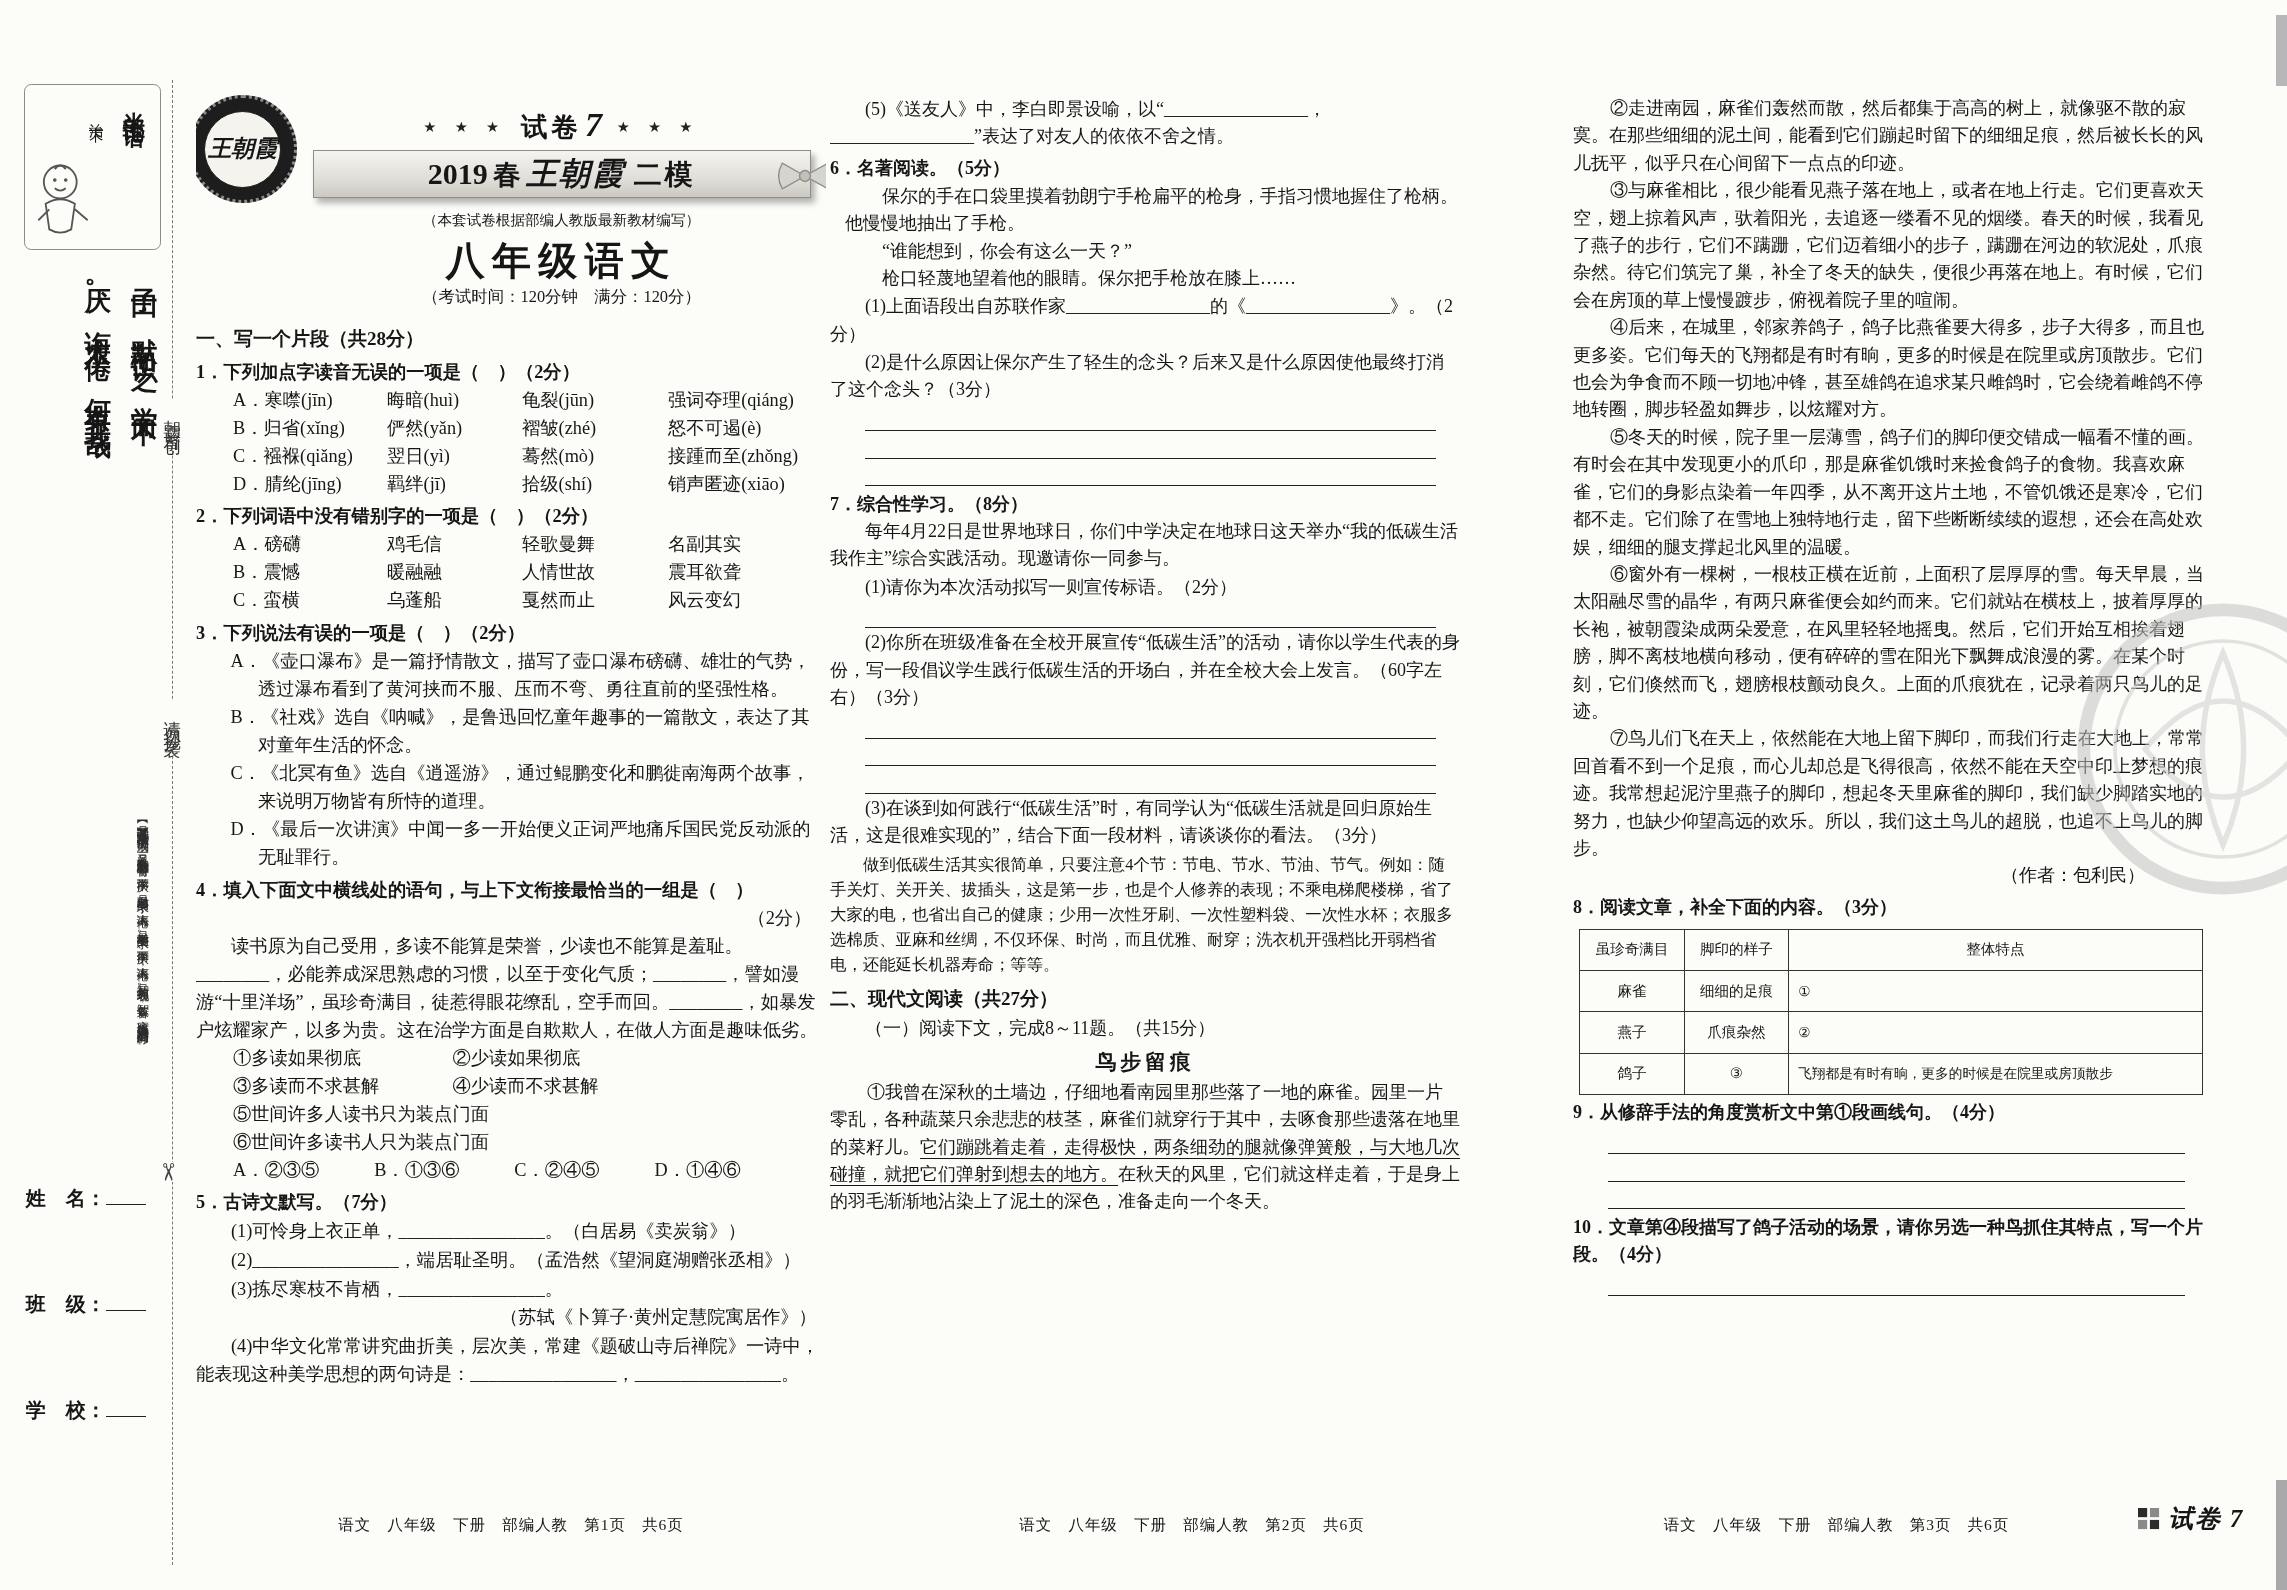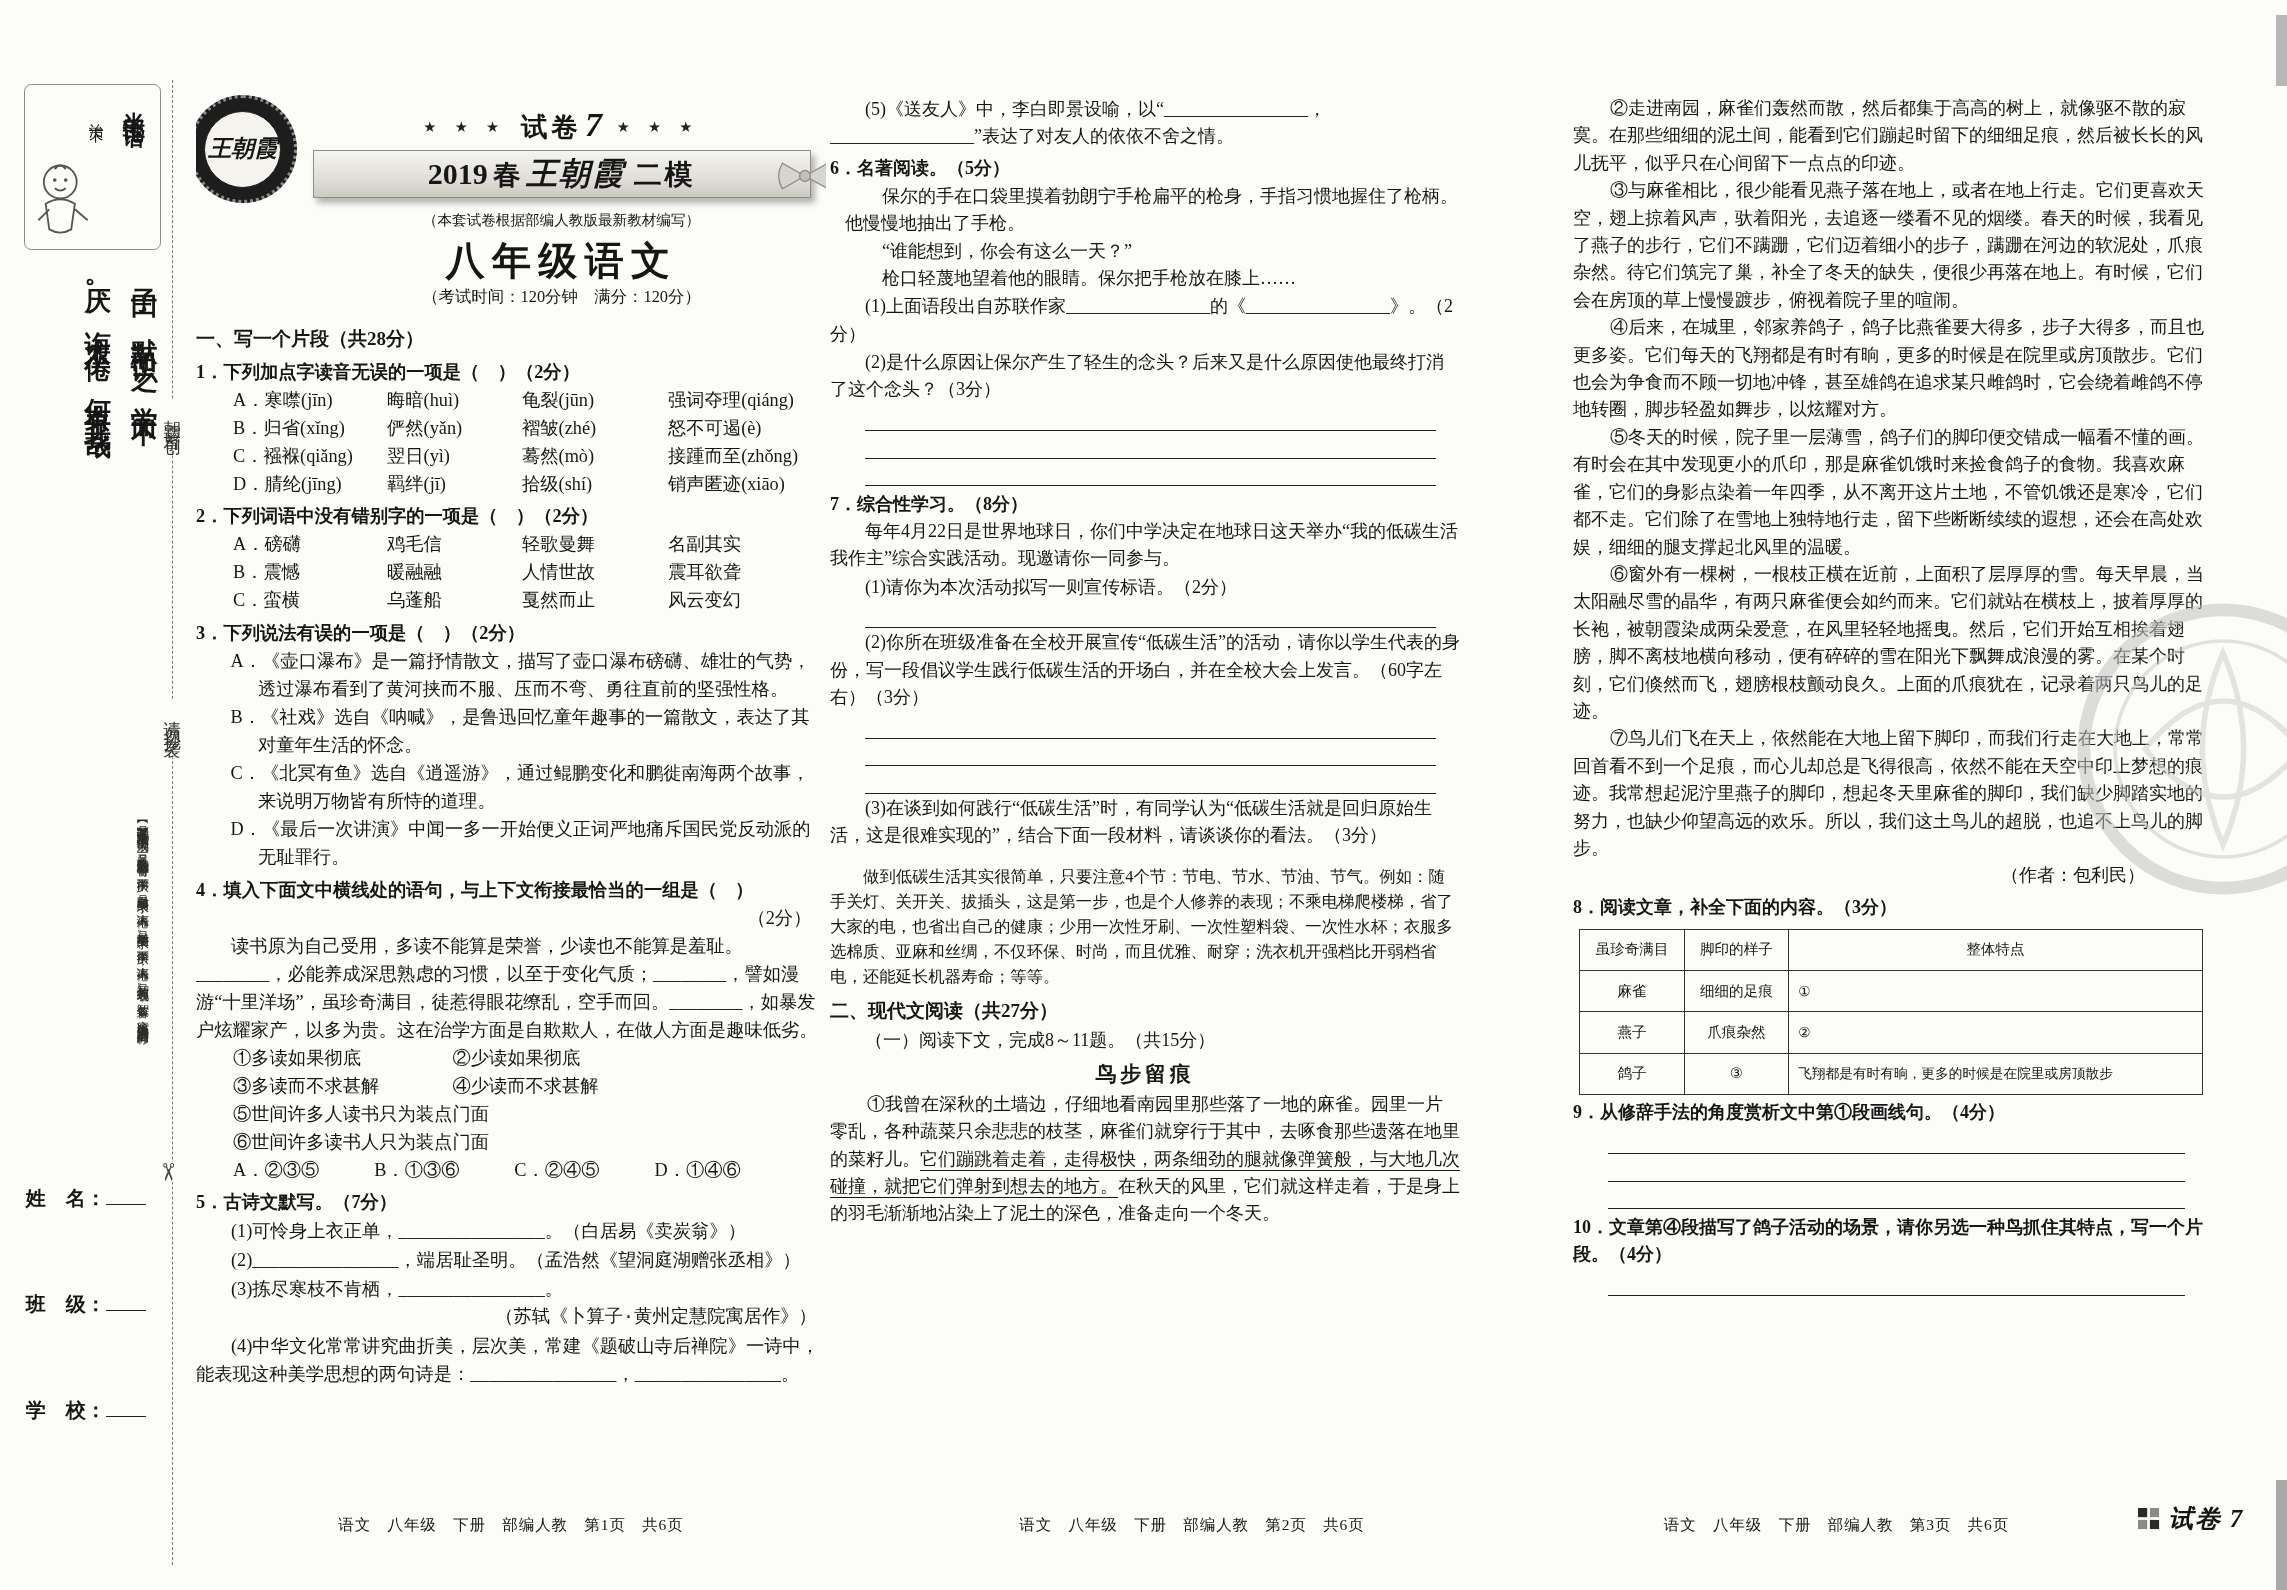--- a/index.html
+++ b/index.html
@@ -62,24 +62,24 @@
   .sec-title { font-weight:bold; font-size:19px; margin:7.3px 0 2.7px; }
   .q { margin-top:4.6px; }
   .stem { font-weight:bold; }
   .optrow { display:flex; padding-left:37px; }
   .oc0 { width:154px; } .oc1 { width:135px; } .oc2 { width:146px; } .oc3 { flex:1; }
   .opt-hang { padding-left:62px; text-indent:-27.4px; }
   .sub { text-indent:35px; margin-top:0.9px; }
   .flow-indent { text-indent:35px; }
   .items { padding-left:37px; }
   .score-right { text-align:right; padding-right:14.6px; }
-  .cite-right { text-align:right; padding-right:9.1px;font-family:Liberation Mono, monospace; }
+  .cite-right { text-align:right; padding-right:9.1px; }
   .excerpt { margin-left:15px; }
   .excerpt div { text-indent:37px; }
-  .material { text-indent:33px; font-size:16.4px; line-height:25px; margin-top:15px; }
+  .material { text-indent:33px; font-size:16.4px; line-height:25px; margin-top:3px; }
   .ansline { height:27.4px; border-bottom:1.8px solid #222; margin:0 24px 0 35px; }
   .essay-title { text-align:center; font-weight:bold; font-size:21px; margin:7.3px 0 1.8px; letter-spacing:3.7px; }
   .para { text-indent:37px; }
   .uline { text-decoration:underline; text-underline-offset:4.6px; }
   .author-line { text-align:right; padding-right:64px; }
 
   .btable { width:98%; border-collapse:collapse; margin:7.3px auto 3.7px; }
   .btable th, .btable td { border:1.4px solid #333; padding:6.4px 4.6px; font-size:14.6px; font-weight:normal; text-align:center; }
   .btable td.tleft { text-align:left; padding-left:9.1px; font-size:13.7px; }
 

